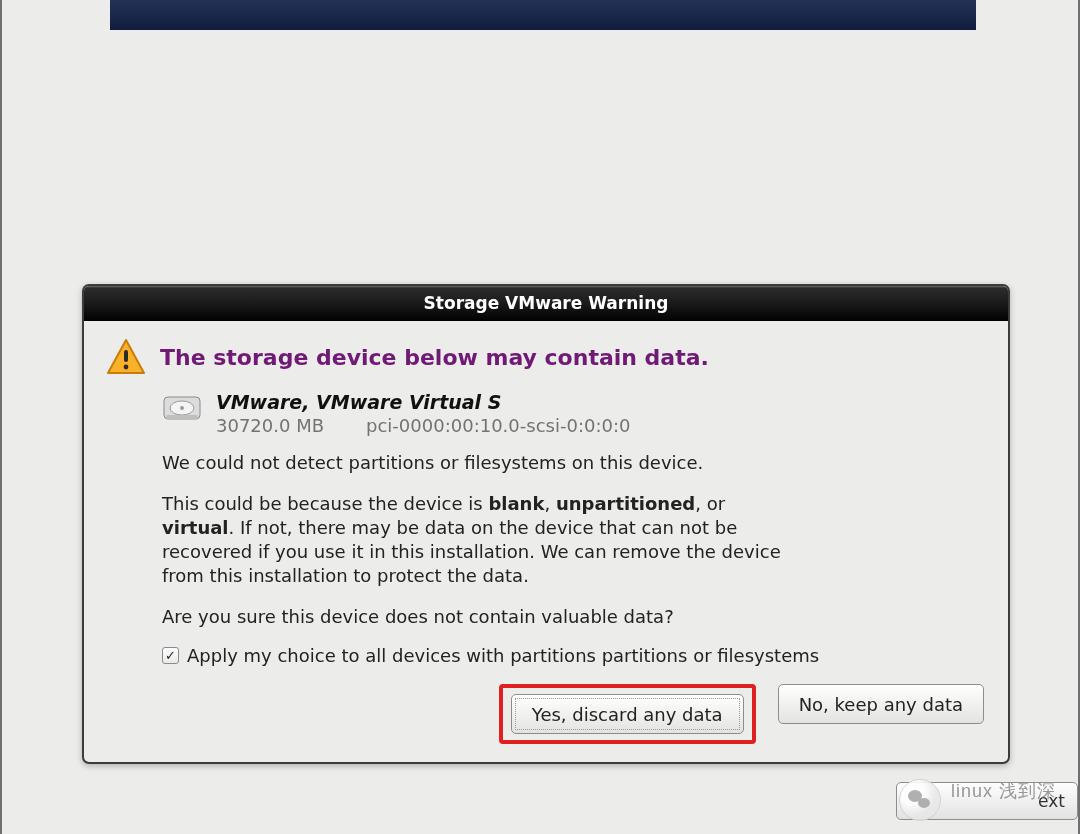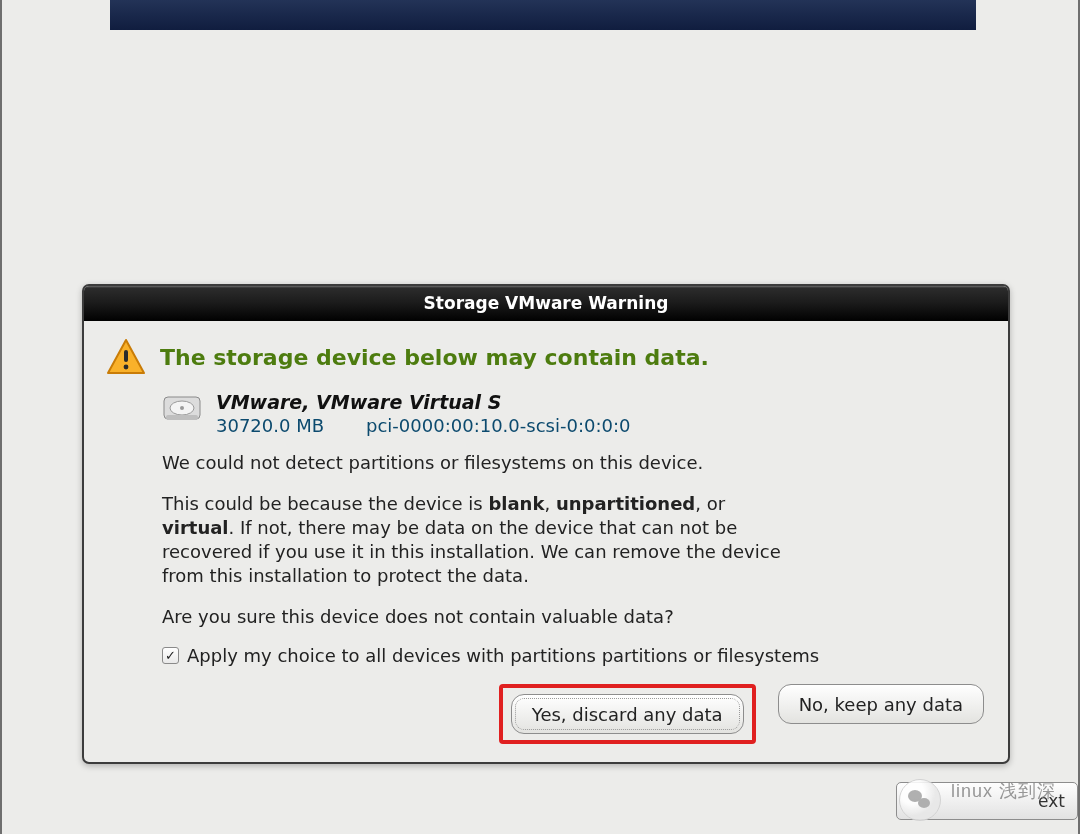--- a/index.html
+++ b/index.html
@@ -80,41 +80,41 @@
   .head-row {
     display: flex;
     align-items: center;
     gap: 14px;
     margin-bottom: 14px;
   }
   .warn-icon svg { display:block; }
   .headline {
     font-weight: bold;
     font-size: 22px;
-    color: #4d7c0f;
+    color: #701a75;
   }
 
   .device-row {
     display: flex;
     align-items: flex-start;
     gap: 14px;
     margin-left: 56px;
     margin-bottom: 14px;
   }
   .drive-icon svg { display:block; }
   .device-name {
     font-weight: bold;
     font-size: 19px;
     color: #111;
     line-height: 1.25;
     font-style: italic;
   }
   .device-sub {
     font-size: 18px;
-    color: #0c4a6e;
+    color: #737373;
     line-height: 1.25;
   }
   .device-sub .gap { display:inline-block; width:42px; }
 
   .para {
     margin-left: 56px;
     margin-bottom: 16px;
     line-height: 1.35;
     max-width: 620px;
   }
@@ -145,21 +145,21 @@
   .button-row {
     display: flex;
     justify-content: flex-end;
     gap: 22px;
     padding-right: 2px;
   }
   .gtk-button {
     height: 38px;
     padding: 0 20px;
     border: 1px solid #8d8d8d;
-    border-radius: 13px;
+    border-radius: 5px;
     background: linear-gradient(#ffffff,#e3e3e0);
     font-size: 18px;
     color: #222;
     display: flex;
     align-items: center;
     justify-content: center;
     box-shadow: inset 0 1px 0 #fff;
     white-space: nowrap;
   }
   .gtk-button.primary-outline {

